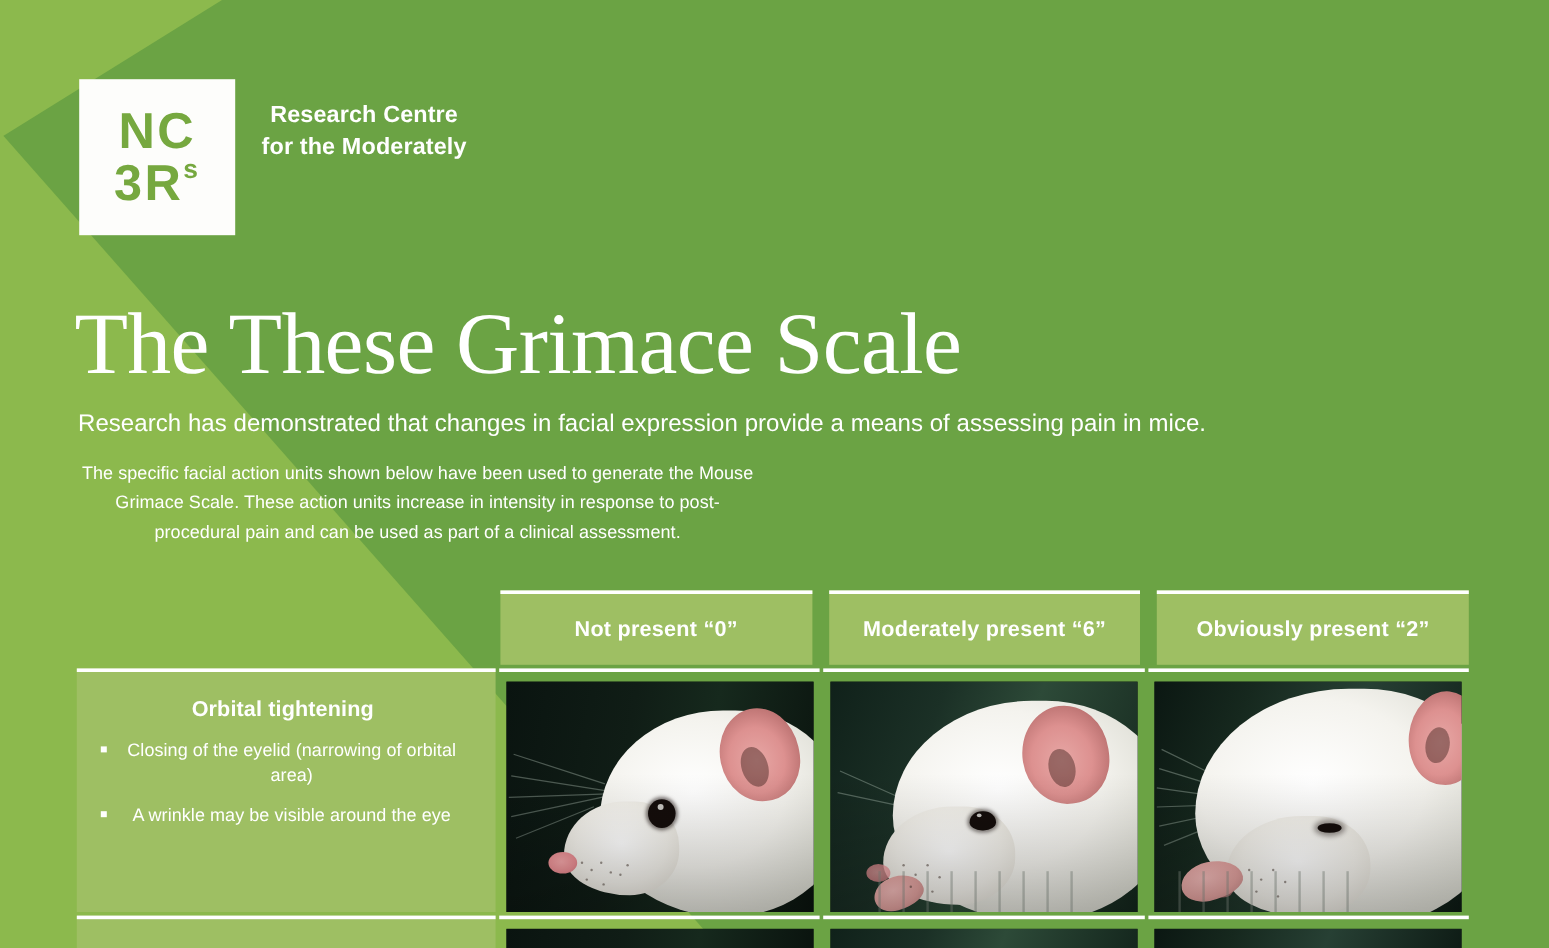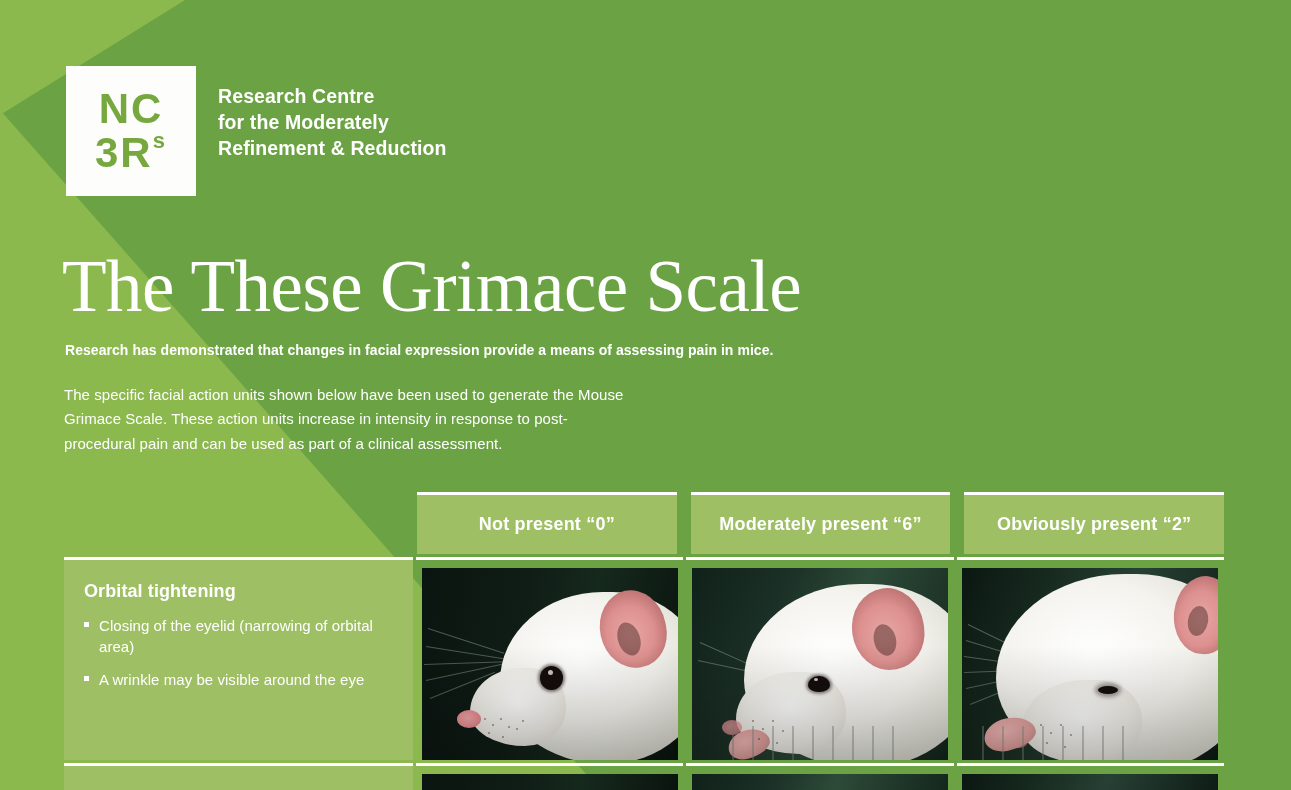--- a/index.html
+++ b/index.html
@@ -28,21 +28,21 @@
   }
   .bg-band .tri-fill {
     position:absolute;
     left:0; top:0;
     width:1291px; height:790px;
     background:#8cb94d;
     clip-path: polygon(0px 115px, 185px 0px, 0px 0px);
   }
 
   
-  .page { position:relative; width:1291px; height:632px; }
+  .page { position:relative; width:1291px; height:632px;text-align:center; }
 
   
   .logo-row {
     position:absolute; left:66px; top:66px;
     display:flex; align-items:flex-start; gap:22px;
   }
   .logo-mark {
     width:130px; height:130px;
     background:#fdfdfb;
     display:flex; flex-direction:column;
@@ -74,22 +74,22 @@
     font-family:"Liberation Serif", serif;
     font-size:73px;
     font-weight:normal;
     letter-spacing:-0.5px;
     line-height:1;
     white-space:nowrap;
   }
   .lede {
     position:absolute; left:65px; top:342px;
     color:#ffffff;
-    font-size:14px;
-    font-weight:bold;
+    font-size:20px;
+    font-weight:normal;
     letter-spacing:0.05px;
     white-space:nowrap;
   }
   .cols {
     position:absolute; left:64px; top:383px;
     width:1160px;
     display:flex; gap:24px;
   }
   .col {
     width:568px;
@@ -285,21 +285,20 @@
     <div class="logo-mark">
       <div class="logo-l1">NC</div>
       <div class="logo-l2">
         <span>3R</span>
           <span class="logo-sup">s</span>
       </div>
     </div>
     <div class="logo-text">
       <div>Research Centre</div>
       <div>for the Moderately</div>
-      <div>Refinement &amp; Reduction</div>
     </div>
   </div>
 
   <h1 class="main-title">The These Grimace Scale</h1>
   <p class="lede">Research has demonstrated that changes in facial expression provide a means of assessing pain in mice.</p>
 
   <div class="cols">
     <div class="col">The specific facial action units shown below have been used to generate the Mouse Grimace Scale. These action units increase in intensity in response to post-procedural pain and can be used as part of a clinical assessment.</div>
   </div>
 

